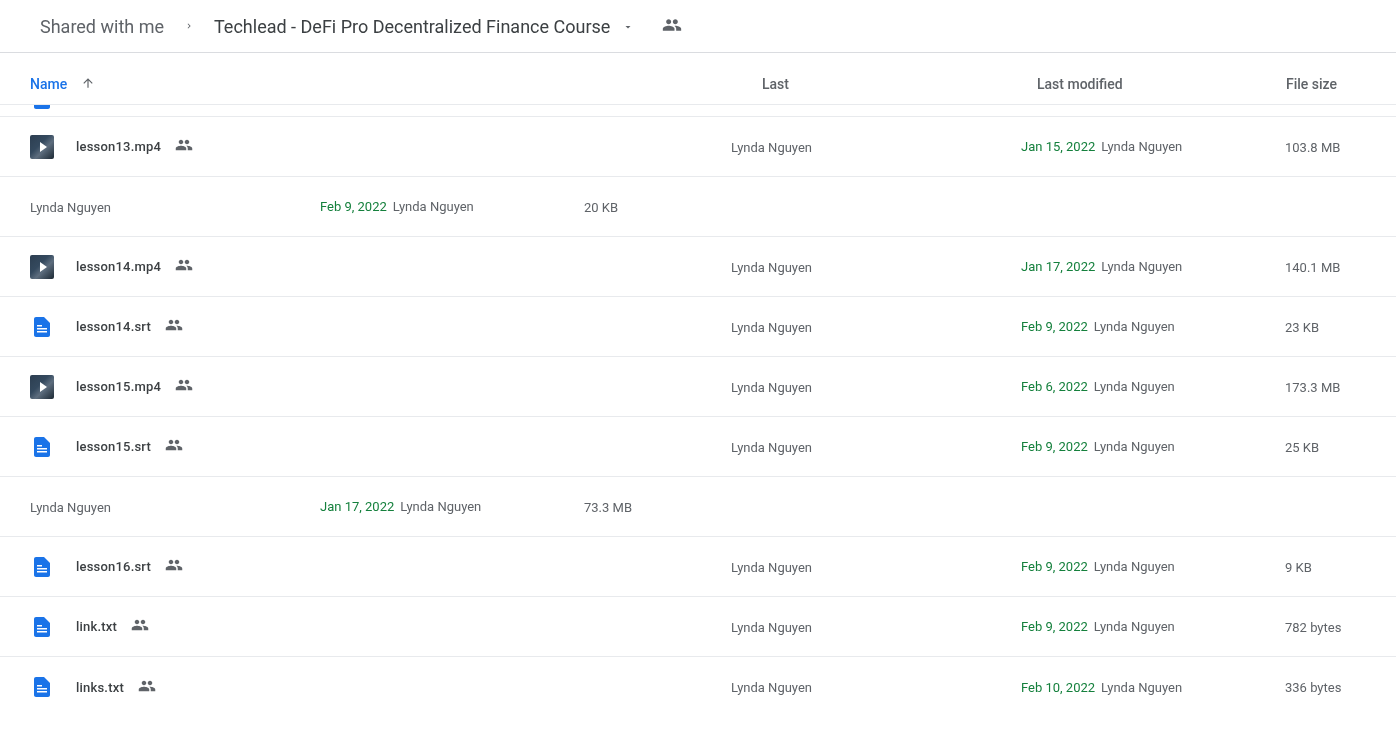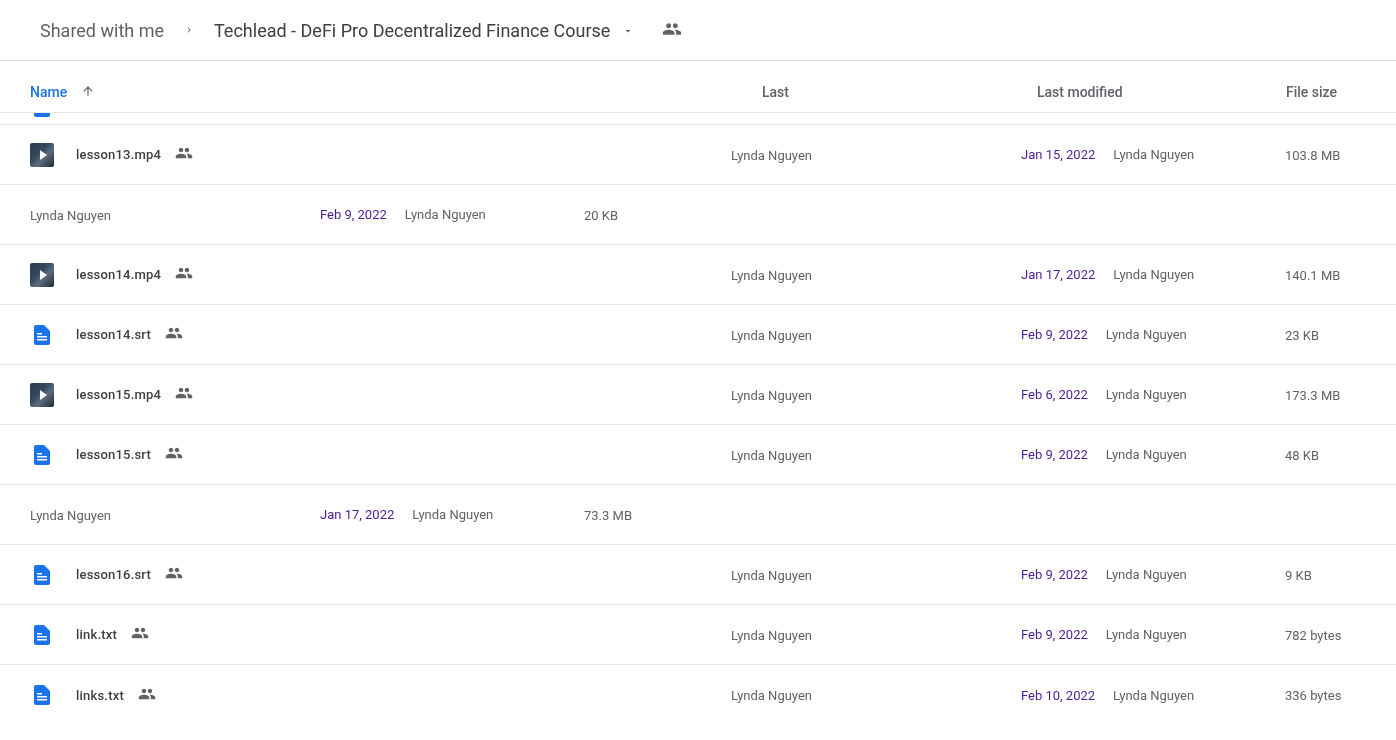--- a/index.html
+++ b/index.html
@@ -12,21 +12,21 @@
       background: #fff;
       color: #3c4043;
       font-size: 14px;
       width: 1396px;
       overflow: hidden;
     }
     .breadcrumb-bar {
       display: flex;
       align-items: center;
       padding: 0 4px 0 32px;
-      height: 61px;
+      height: 53px;
       border-bottom: 1px solid #dadce0;
     }
     .breadcrumb-item {
       font-size: 18px;
       color: #5f6368;
       cursor: pointer;
       padding: 4px 8px;
       border-radius: 4px;
     }
     .breadcrumb-current {
@@ -144,22 +144,22 @@
       font-size: 13px;
       color: #5f6368;
     }
     .modified-col-row {
       flex: 0 0 249px;
       display: flex;
       align-items: center;
     }
     .modified-date {
       font-size: 13px;
-      color: #4c1d95;
-      margin-right: 18px;
+      color: #15803d;
+      margin-right: 6px;
       text-align: center;
     }
     .modified-by {
       font-size: 13px;
       color: #5f6368;
     }
     .video-thumb {
       width: 24px;
       height: 24px;
       background: linear-gradient(135deg, #2c3e50 0%, #34495e 40%, #5d6d7e 60%, #1c2833 100%);
@@ -363,21 +363,21 @@
           </svg></span>
     </div>
     <div class="owner-col">
       <span class="owner-text">Lynda Nguyen</span>
     </div>
     <div class="modified-col-row">
       <span class="modified-date">Feb 9, 2022</span>
       <span class="modified-by">Lynda Nguyen</span>
     </div>
     <div class="size-col">
-      <span class="size-text">48 KB</span>
+      <span class="size-text">25 KB</span>
     </div>
     </div>
     <div class="file-row">
     <div class="owner-col">
       <span class="owner-text">Lynda Nguyen</span>
     </div>
     <div class="modified-col-row">
       <span class="modified-date">Jan 17, 2022</span>
       <span class="modified-by">Lynda Nguyen</span>
     </div>

